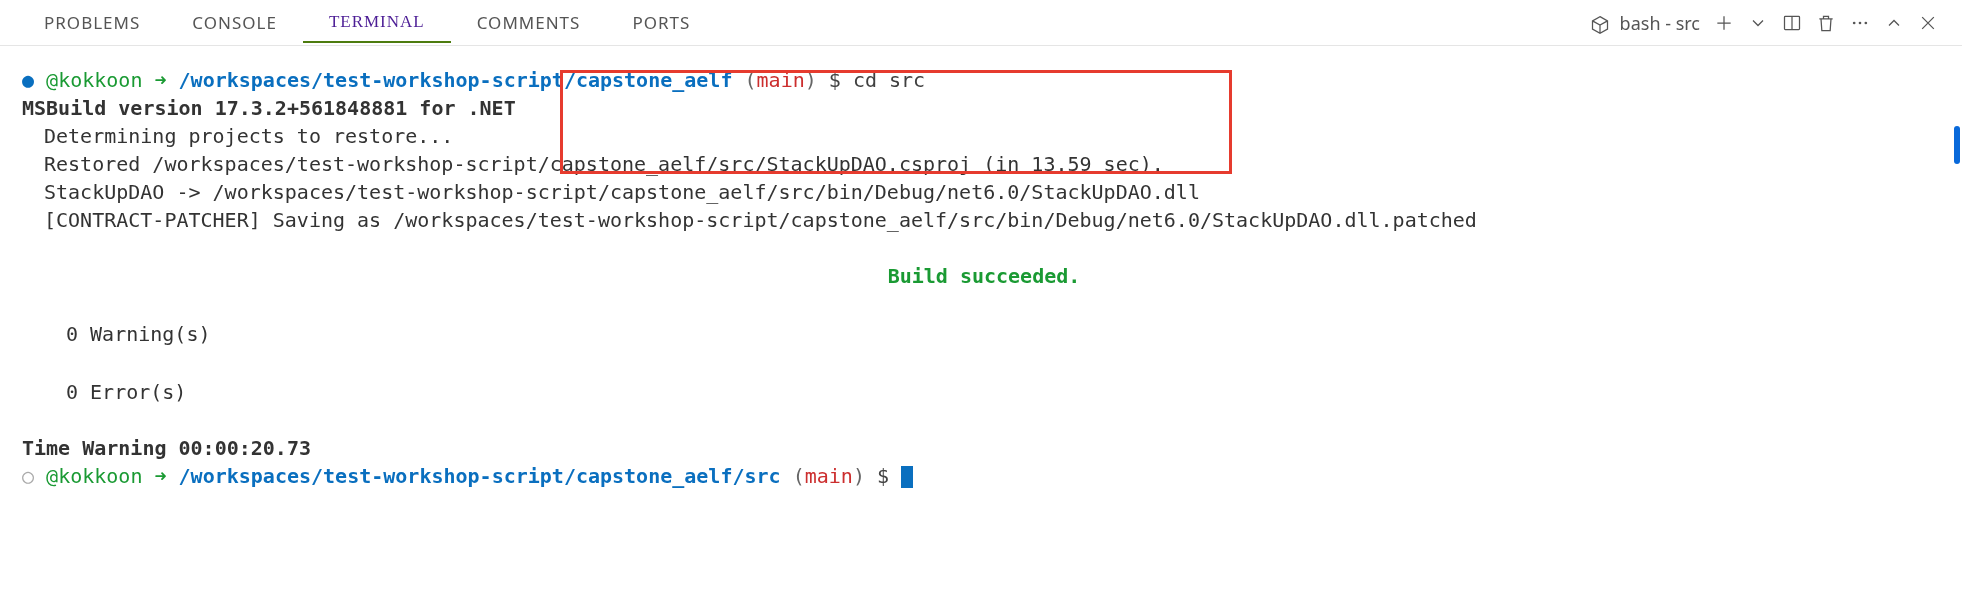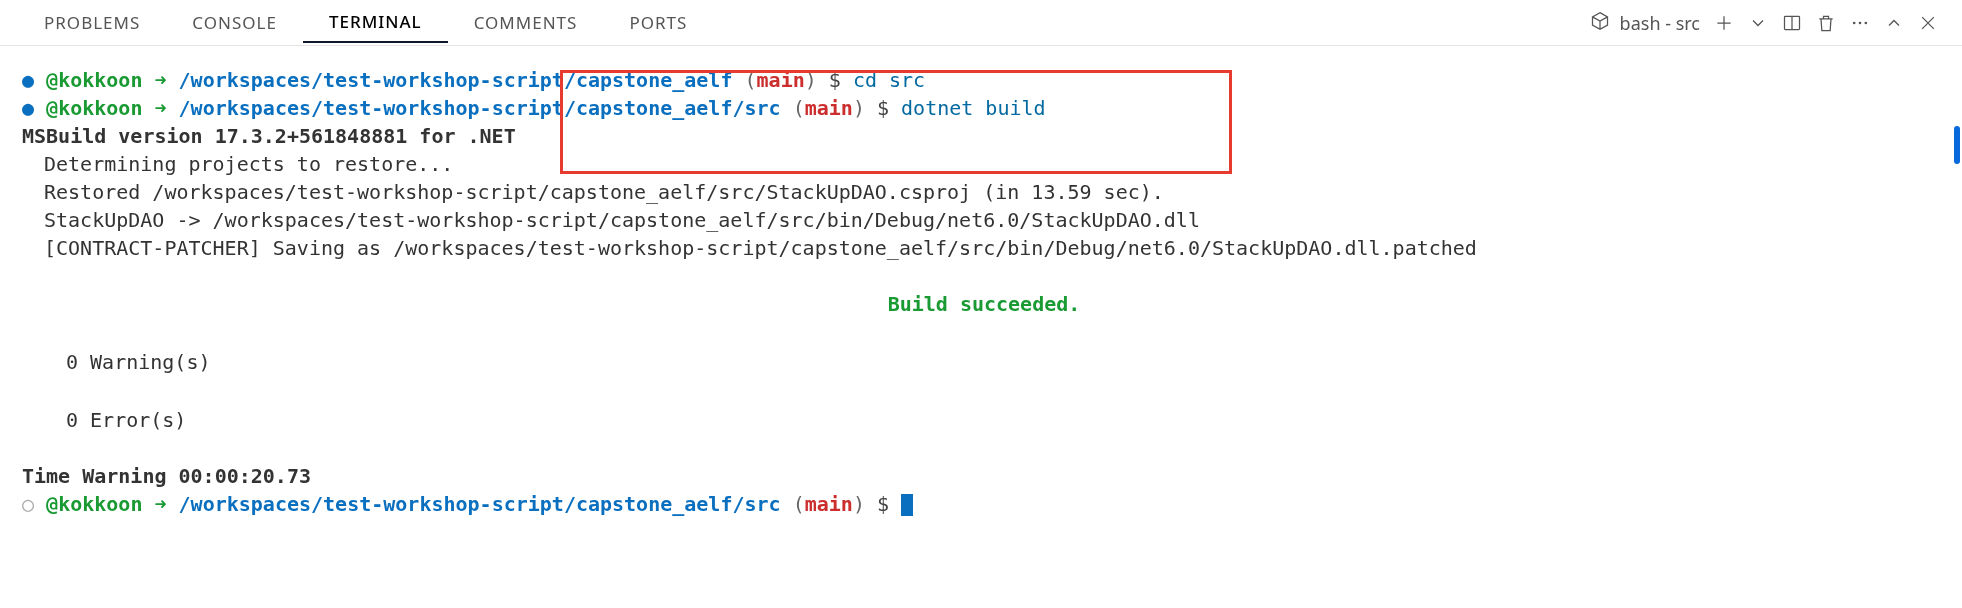--- a/index.html
+++ b/index.html
@@ -1,36 +1,36 @@
 <!DOCTYPE html>
 <html><head>
 <meta charset="utf-8">
 <style>
   * { box-sizing: border-box; }
   html, body { margin:0; padding:0; width:1962px; height:608px; font-family:ui-sans-serif, system-ui, sans-serif; background:#ffffff; color:#333; overflow:hidden; }
   .panel-tabs { display:flex; align-items:center; height:46px; border-bottom:1px solid #e5e5e5; padding:0 18px; gap:0; }
   .tab { font-size:17px; letter-spacing:1px; color:#555; padding:0 26px; height:40px; display:flex; align-items:center; cursor:pointer; }
-  .tab.active { color:#000000; border-bottom:2px solid #0f172a; font-weight:500; }
+  .tab.active { color:#4c1d95; border-bottom:2px solid #4d7c0f; font-weight:500;font-family:Liberation Serif, serif; }
   .tab-spacer { flex:1; }
   .toolbar { display:flex; align-items:center; gap:14px; padding-right:6px; color:#555; }
-  .tool-group { display:flex; align-items:flex-start; gap:10px; cursor:pointer; }
+  .tool-group { display:flex; align-items:flex-end; gap:10px; cursor:pointer; }
   .tool-text { font-size:18px; }
   .icon { width:20px; height:20px; display:inline-flex; align-items:center; justify-content:center; }
   .icon svg { width:100%; height:100%; stroke:#555; fill:none; stroke-width:1.5; }
   .terminal-body { font-family:ui-monospace, "SF Mono", Menlo, Consolas, monospace; font-size:20px; line-height:1.4; padding:20px 16px 10px 22px; position:relative; height:calc(608px - 46px); overflow:hidden;}
   .line { white-space:pre; }
   .bullet-filled { color:#0a6fbf; }
   .bullet-open { color:#aaa; }
-  .user { color:#1a9a33;font-weight:bold; }
+  .user { color:#1a9a33; }
   .arrow { color:#1a9a33; font-weight:600; }
   .path { color:#0a6fbf; font-weight:600; }
   .paren { color:#666; }
-  .branch { color:#cc2e2e; font-weight:700; }
+  .branch { color:#cc2e2e; font-weight:400; }
   .dollar { color:#444; }
-  .cmd { color:#0369a1; }
+  .cmd { color:#404040; }
   .out { color:#333; }
   .ind1 { padding-left:0;font-weight:bold; }
   .ind2 { padding-left:22px; }
   .ind3 { padding-left:44px;margin-top:30px; }
   .succ { color:#1a9a33;text-align:center; }
   .cursor-block { display:inline-block; width:12px; height:22px; background:#0a6fbf; vertical-align:text-bottom; }
   .highlight-box { position:absolute; border:3px solid #e63b2e; pointer-events:none; }
   .right-bar { position:absolute; right:2px; top:80px; width:6px; height:38px; background:#0969da; border-radius:3px; }
 </style>
 </head>
@@ -91,21 +91,20 @@
         </svg>
     </span>
   </div>
 </div>
 
 <div class="terminal-body">
   <div class="right-bar"></div>
 
   <div class="line"><span class="bullet-filled">●</span> <span class="user">@kokkoon</span> <span class="arrow">➜</span> <span class="path">/workspaces/test-workshop-script/capstone_aelf</span> <span class="paren">(</span><span class="branch">main</span><span class="paren">)</span> <span class="dollar">$</span> <span class="cmd">cd src</span></div>
 
-  <div class="line"><span class="bullet-filled">●</span> <span class="user">@kokkoon</span> <span class="arrow">➜</span> <span class="path">/workspaces/test-workshop-script/capstone_aelf/src</span> <span class="paren">(</span><span class="branch">main</span><span class="paren">)</span> <span class="dollar">$</span> <span class="cmd">dotnet build</span></div>
 
   <div class="line out ind1">MSBuild version 17.3.2+561848881 for .NET</div>
   <div class="line out ind2">Determining projects to restore...</div>
   <div class="line out ind2">Restored /workspaces/test-workshop-script/capstone_aelf/src/StackUpDAO.csproj (in 13.59 sec).</div>
   <div class="line out ind2">StackUpDAO -&gt; /workspaces/test-workshop-script/capstone_aelf/src/bin/Debug/net6.0/StackUpDAO.dll</div>
   <div class="line out ind2">[CONTRACT-PATCHER] Saving as /workspaces/test-workshop-script/capstone_aelf/src/bin/Debug/net6.0/StackUpDAO.dll.patched</div>
   <div class="line">&nbsp;</div>
   <div class="line succ ind1">Build succeeded.</div>
   <div class="line out ind3">0 Warning(s)</div>
   <div class="line out ind3">0 Error(s)</div>

